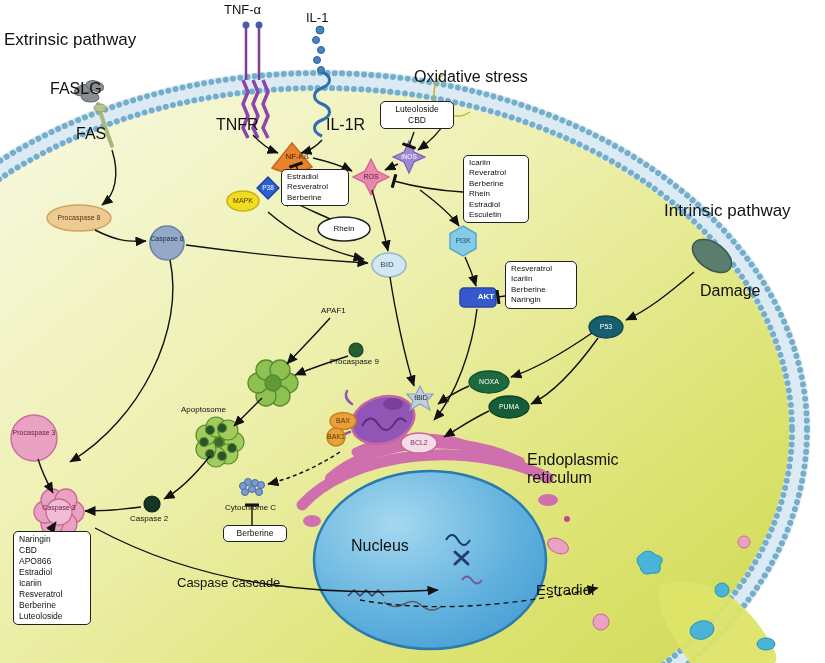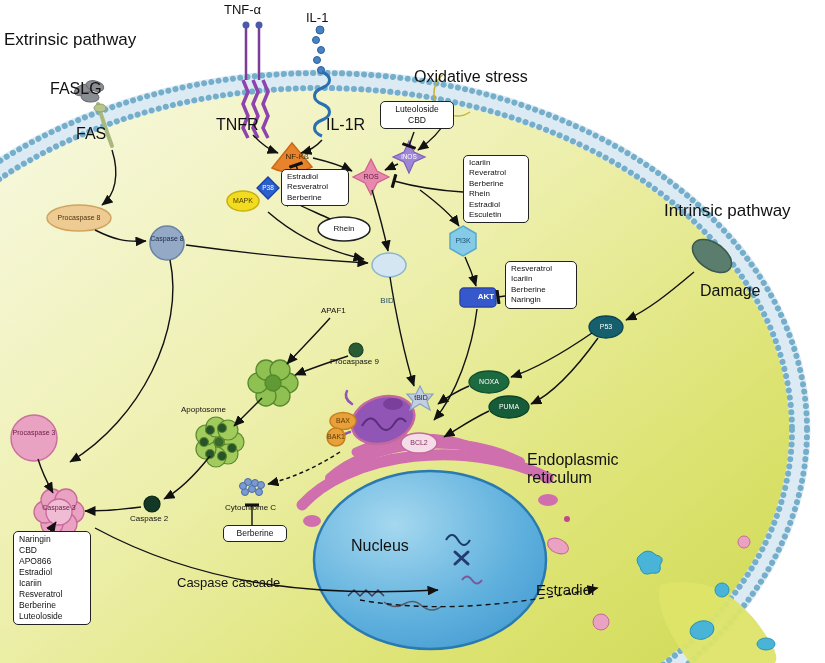--- a/index.html
+++ b/index.html
@@ -307,21 +307,21 @@
 <div class="lbl t8 ctr" style="left:277px;top:152px;width:32px;color:#3a2000;text-align:right;">NF-Kß</div>
 <div class="lbl t7 ctr" style="left:229px;top:197px;width:28px;color:#4a3a00;">MAPK</div>
 <div class="lbl t65 ctr w" style="left:259px;top:184px;width:18px;">P38</div>
 <div class="lbl t7 ctr" style="left:360px;top:173px;width:22px;color:#5a1a3a;">ROS</div>
 <div class="lbl t65 ctr w" style="left:398px;top:153px;width:22px;">iNOS</div>
 <div class="lbl t7 ctr" style="left:450px;top:237px;width:26px;color:#14506e;">PI3K</div>
 <div class="lbl t8 ctr w" style="left:460px;top:292px;width:52px;font-weight:bold;">AKT</div>
 <div class="lbl t7 ctr w" style="left:589px;top:323px;width:34px;">P53</div>
 <div class="lbl t7 ctr w" style="left:469px;top:378px;width:40px;">NOXA</div>
 <div class="lbl t7 ctr w" style="left:489px;top:403px;width:40px;">PUMA</div>
-<div class="lbl t8 ctr" style="left:372px;top:260px;width:30px;color:#24506a;margin-top:36px;">BID</div>
+<div class="lbl t8 ctr" style="left:372px;top:260px;width:30px;color:#24506a;">BID</div>
 <div class="lbl t7 ctr" style="left:410px;top:394px;width:22px;color:#223;">tBID</div>
 <div class="lbl t7 ctr" style="left:330px;top:417px;width:26px;color:#5a3a00;">BAX</div>
 <div class="lbl t7 ctr" style="left:322px;top:433px;width:28px;color:#5a3a00;">BAK1</div>
 <div class="lbl t7 ctr" style="left:402px;top:439px;width:34px;color:#88305a;">BCL2</div>
 
 <div class="lbl t7 ctr" style="left:47px;top:214px;width:64px;color:#4a3210;">Procaspase 8</div>
 <div class="lbl t7 ctr" style="left:150px;top:235px;width:34px;color:#1a2a44;">Caspase 8</div>
 <div class="lbl t7 ctr" style="left:12px;top:429px;width:44px;color:#6a1a44;">Procaspase 3</div>
 <div class="lbl t7 ctr" style="left:41px;top:504px;width:36px;color:#6a1a44;">Caspase 3</div>
 <div class="lbl t8" style="left:130px;top:514px;">Caspase 2</div>

